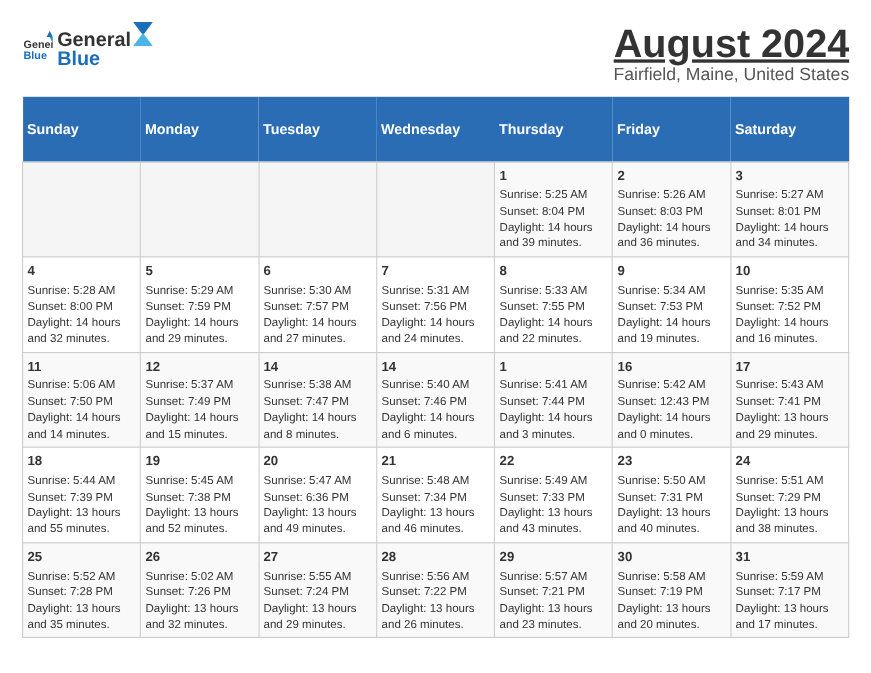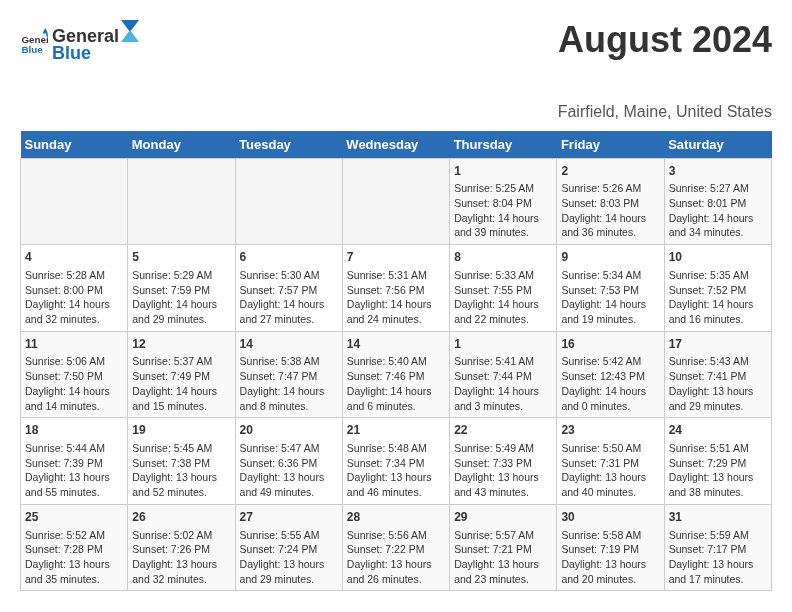--- a/index.html
+++ b/index.html
@@ -36,35 +36,35 @@
       height: 28px;
     }
     .title-block {
       text-align: right;
     }
     .main-title {
       font-size: 36px;
       font-weight: bold;
       color: #333;
       line-height: 1.1;
+      text-decoration: underline;
     }
     .subtitle {
       font-size: 16px;
       color: #555;
-      margin-top: 43px;
     }
     table {
       width: 100%;
       border-collapse: collapse;
       font-size: 11px;
     }
     thead tr th {
       background-color: #2a6db5;
       color: #fff;
-      padding: 6px 4px;
+      padding: 22px 4px;
       text-align: left;
       font-size: 13px;
       font-weight: bold;
       margin-top: 12px;
     }
     tbody tr td {
       vertical-align: top;
       padding: 4px 4px;
       border: 1px solid #ccc;
       width: 14.28%;

